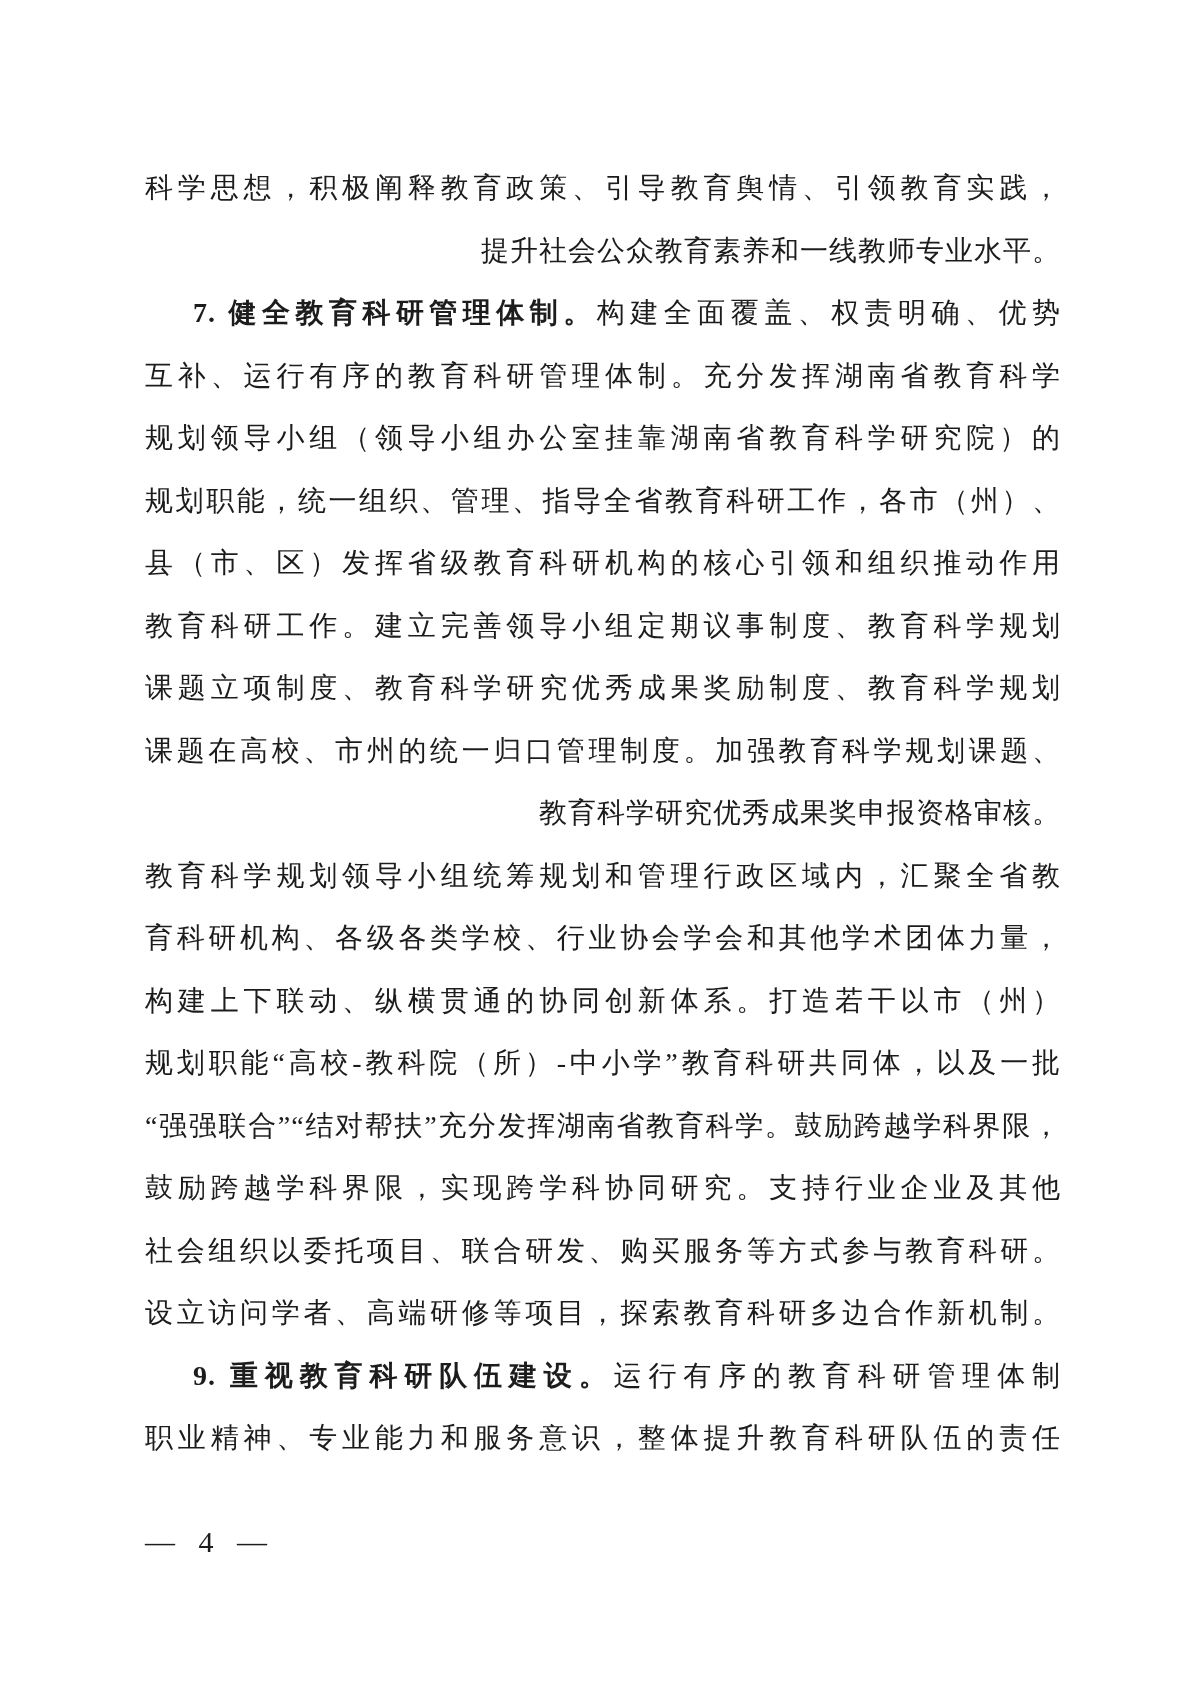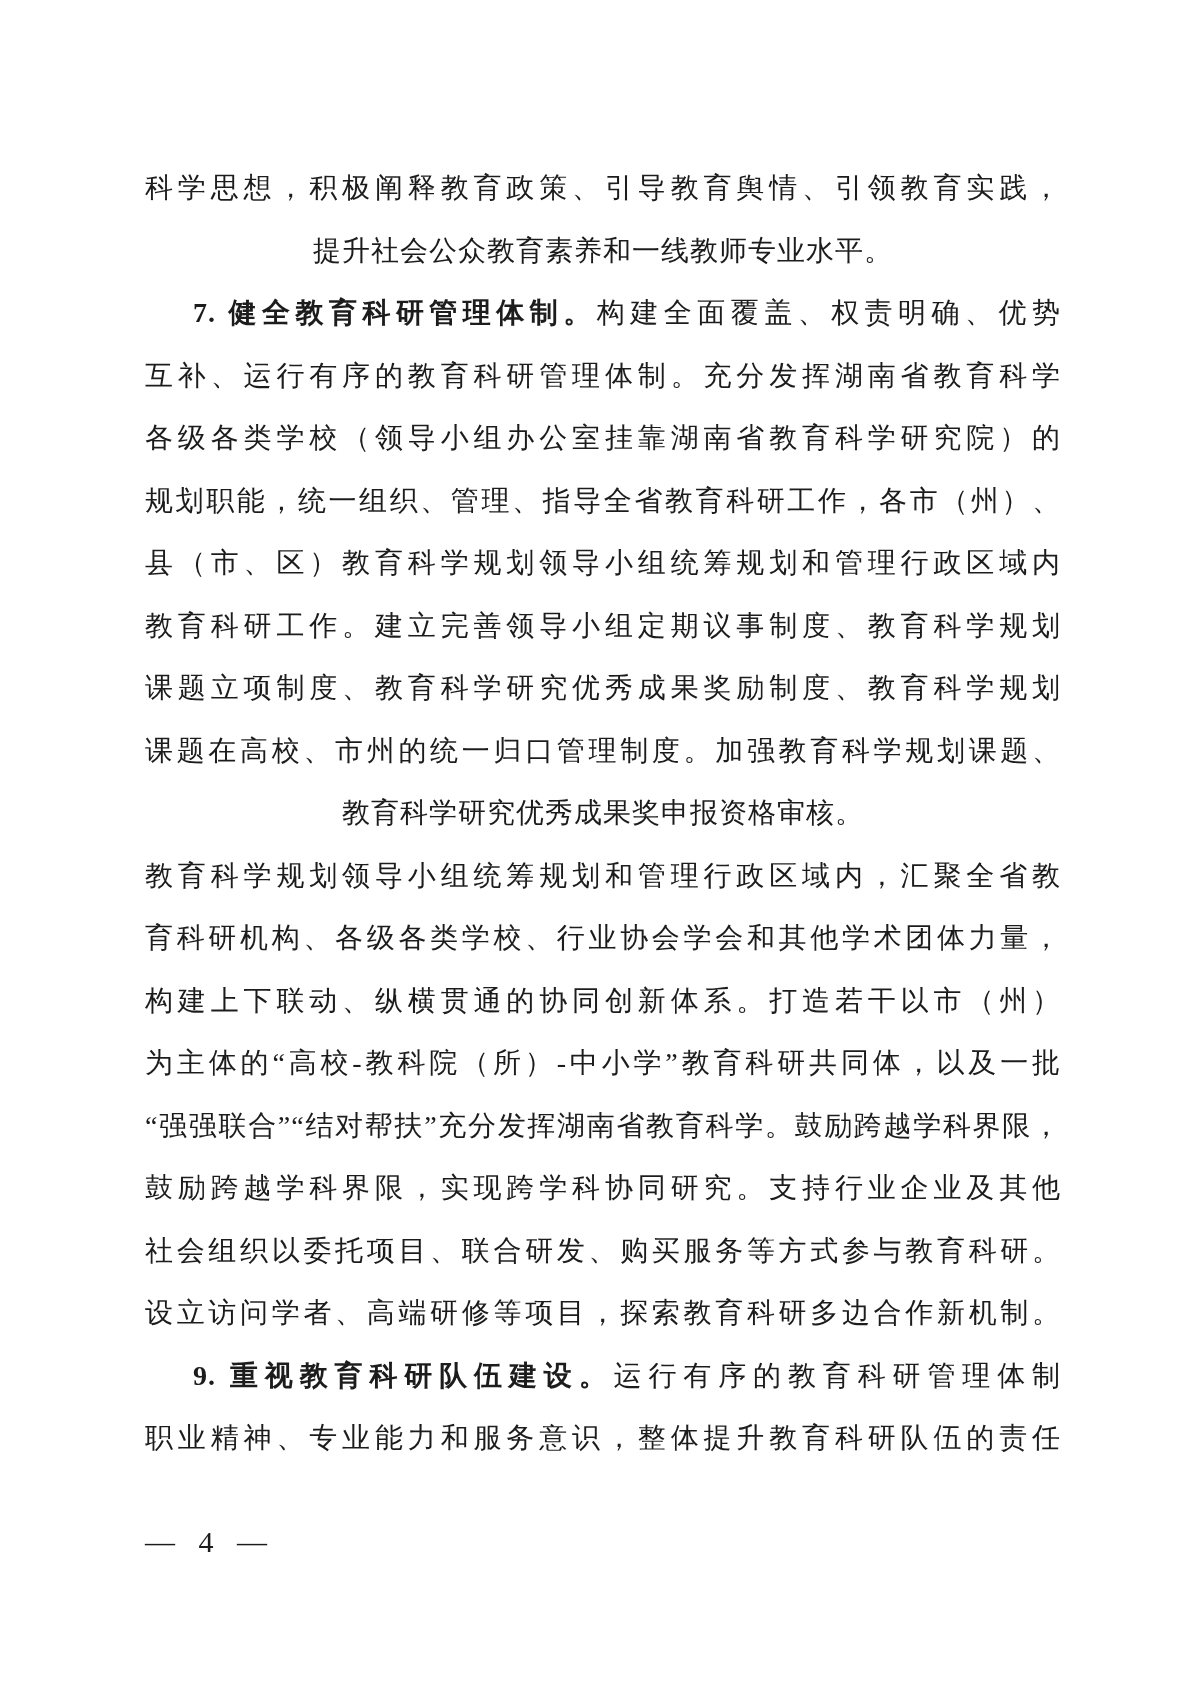--- a/index.html
+++ b/index.html
@@ -21,21 +21,21 @@
     position: absolute;
     left: 145px;
     top: 157px;
     width: 916px;
   }
   .line {
     font-size: 28px;
     line-height: 62.5px;
     height: 62.5px;
     letter-spacing: 1px;
-    text-align: center;
+    text-align: right;
     overflow: visible;
   }
   .line.justify {
     text-align: justify;
     text-align-last: justify;
     text-justify: inter-character;
   }
   .line.indent {
     text-indent: 48px;
     font-family: Liberation Serif, serif;
@@ -58,31 +58,31 @@
 </style>
 </head>
 <body>
 
 <div class="page">
   <div class="doc-body">
       <div class="line justify"><span class="seg">科学思想，积极阐释教育政策、引导教育舆情、引领教育实践，</span></div>
       <div class="line"><span class="seg">提升社会公众教育素养和一线教师专业水平。</span></div>
       <div class="line justify indent"><span class="seg bold">7. 健全教育科研管理体制。</span><span class="seg">构建全面覆盖、权责明确、优势</span></div>
       <div class="line justify"><span class="seg">互补、运行有序的教育科研管理体制。充分发挥湖南省教育科学</span></div>
-      <div class="line justify"><span class="seg">各级各类学校（领导小组办公室挂靠湖南省教育科学研究院）的</span></div>
+      <div class="line justify"><span class="seg">规划领导小组（领导小组办公室挂靠湖南省教育科学研究院）的</span></div>
       <div class="line justify"><span class="seg">规划职能，统一组织、管理、指导全省教育科研工作，各市（州）、</span></div>
-      <div class="line justify"><span class="seg">县（市、区）教育科学规划领导小组统筹规划和管理行政区域内</span></div>
+      <div class="line justify"><span class="seg">县（市、区）发挥省级教育科研机构的核心引领和组织推动作用</span></div>
       <div class="line justify"><span class="seg">教育科研工作。建立完善领导小组定期议事制度、教育科学规划</span></div>
       <div class="line justify"><span class="seg">课题立项制度、教育科学研究优秀成果奖励制度、教育科学规划</span></div>
       <div class="line justify"><span class="seg">课题在高校、市州的统一归口管理制度。加强教育科学规划课题、</span></div>
       <div class="line"><span class="seg">教育科学研究优秀成果奖申报资格审核。</span></div>
       <div class="line justify"><span class="seg">教育科学规划领导小组统筹规划和管理行政区域内，汇聚全省教</span></div>
       <div class="line justify"><span class="seg">育科研机构、各级各类学校、行业协会学会和其他学术团体力量，</span></div>
       <div class="line justify"><span class="seg">构建上下联动、纵横贯通的协同创新体系。打造若干以市（州）</span></div>
-      <div class="line justify"><span class="seg">为主体的“高校-教科院（所）-中小学”教育科研共同体，以及一批</span></div>
+      <div class="line justify"><span class="seg">规划职能“高校-教科院（所）-中小学”教育科研共同体，以及一批</span></div>
       <div class="line justify"><span class="seg">“强强联合”“结对帮扶”充分发挥湖南省教育科学。鼓励跨越学科界限，</span></div>
       <div class="line justify"><span class="seg">鼓励跨越学科界限，实现跨学科协同研究。支持行业企业及其他</span></div>
       <div class="line justify"><span class="seg">社会组织以委托项目、联合研发、购买服务等方式参与教育科研。</span></div>
       <div class="line justify"><span class="seg">设立访问学者、高端研修等项目，探索教育科研多边合作新机制。</span></div>
       <div class="line justify indent"><span class="seg bold">9. 重视教育科研队伍建设。</span><span class="seg">运行有序的教育科研管理体制</span></div>
       <div class="line justify"><span class="seg">职业精神、专业能力和服务意识，整体提升教育科研队伍的责任</span></div>
     </div>
   <div class="footer">— 4 —</div>
 </div>
 

